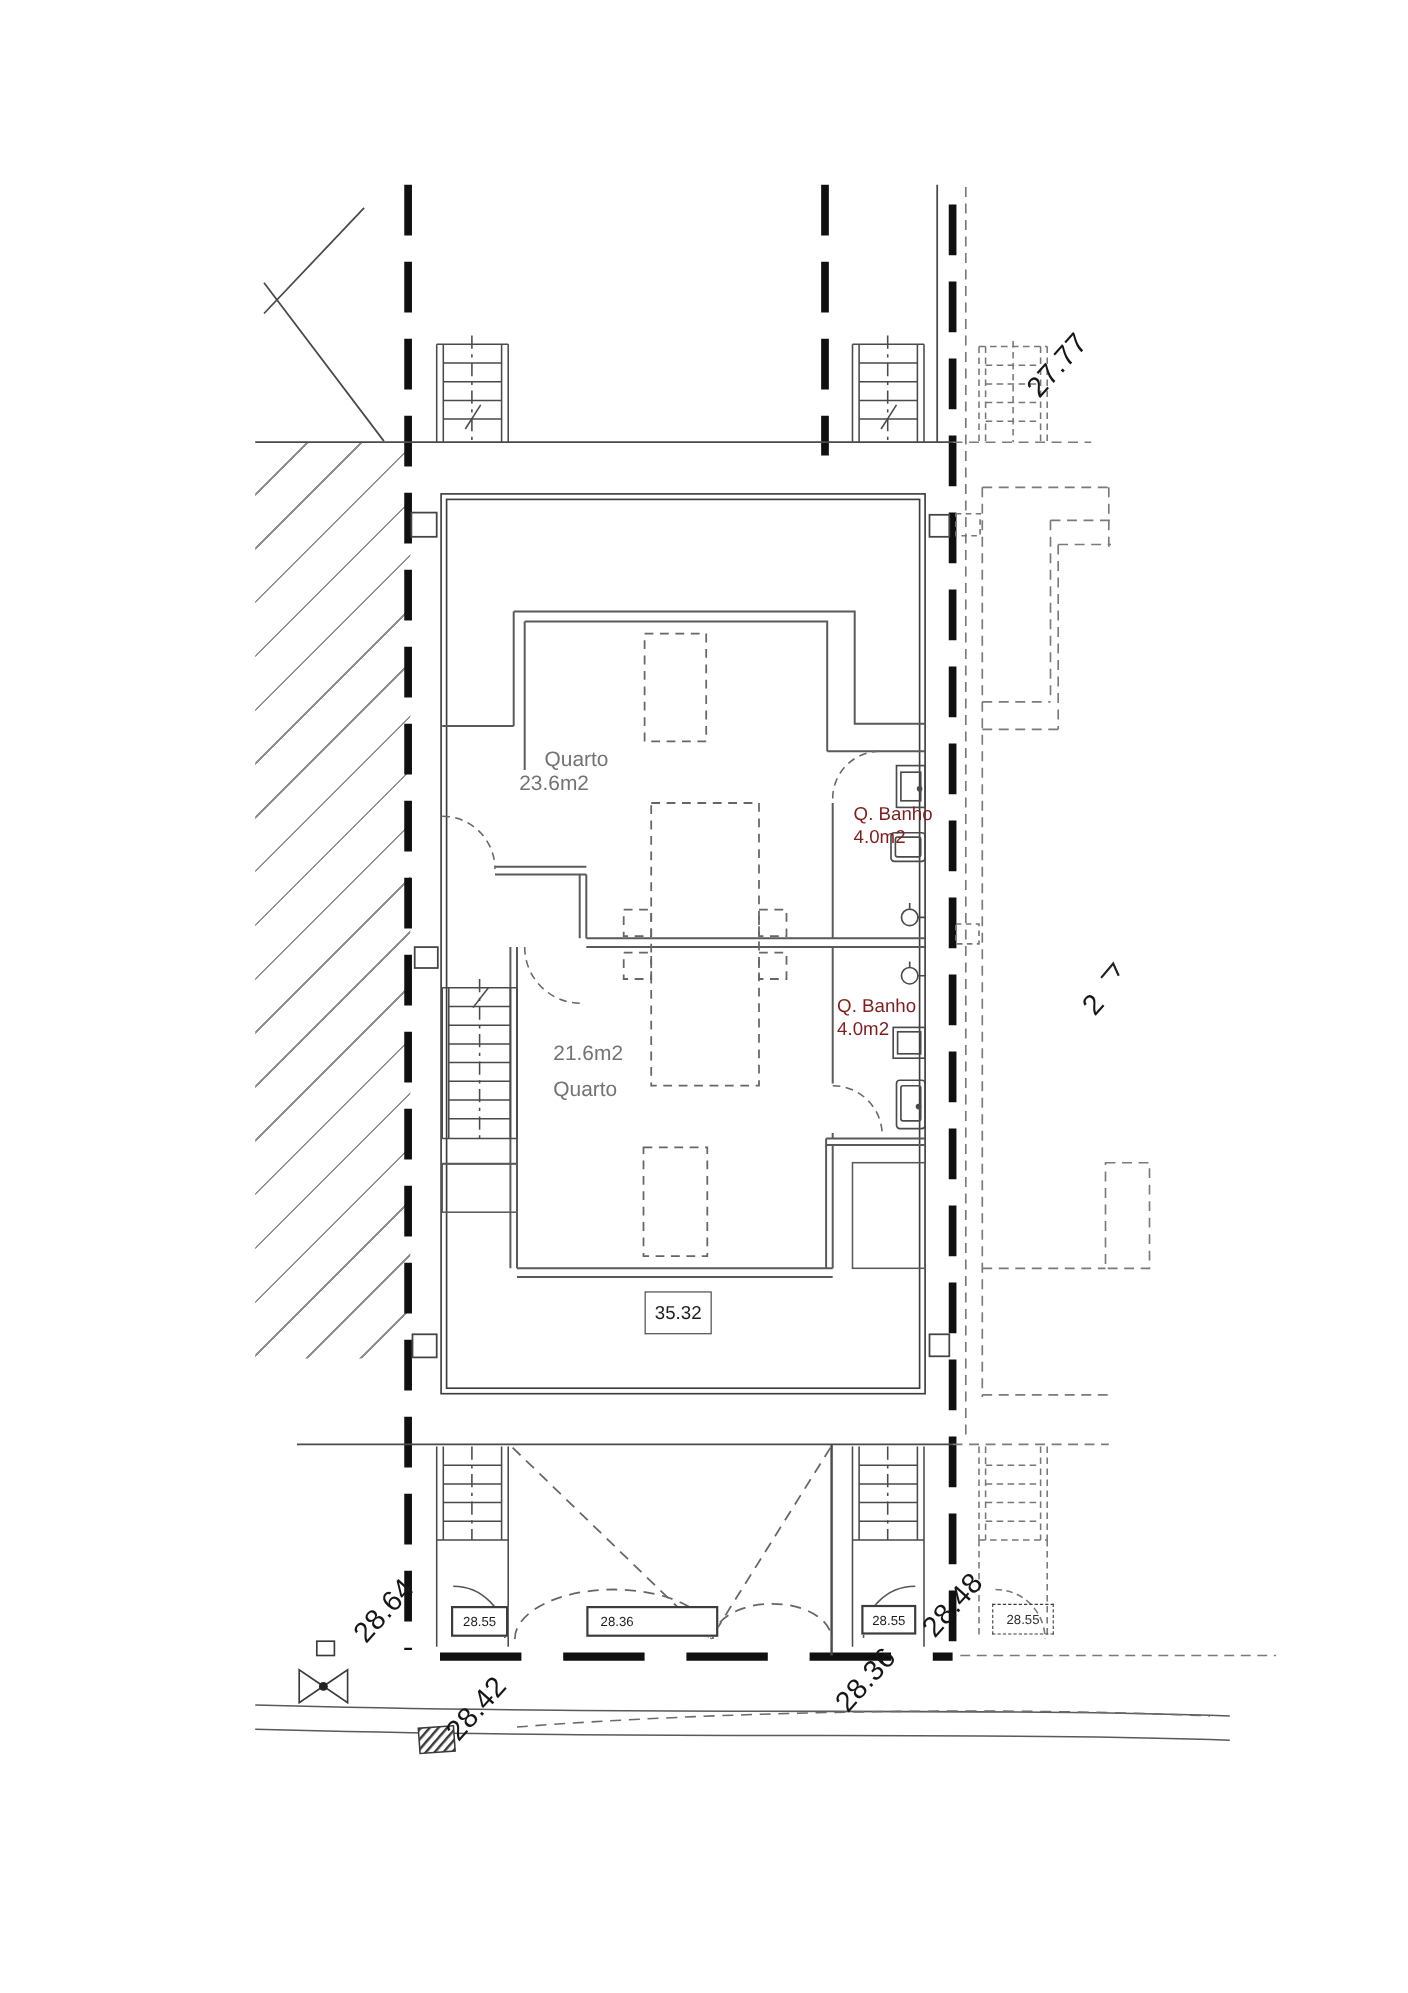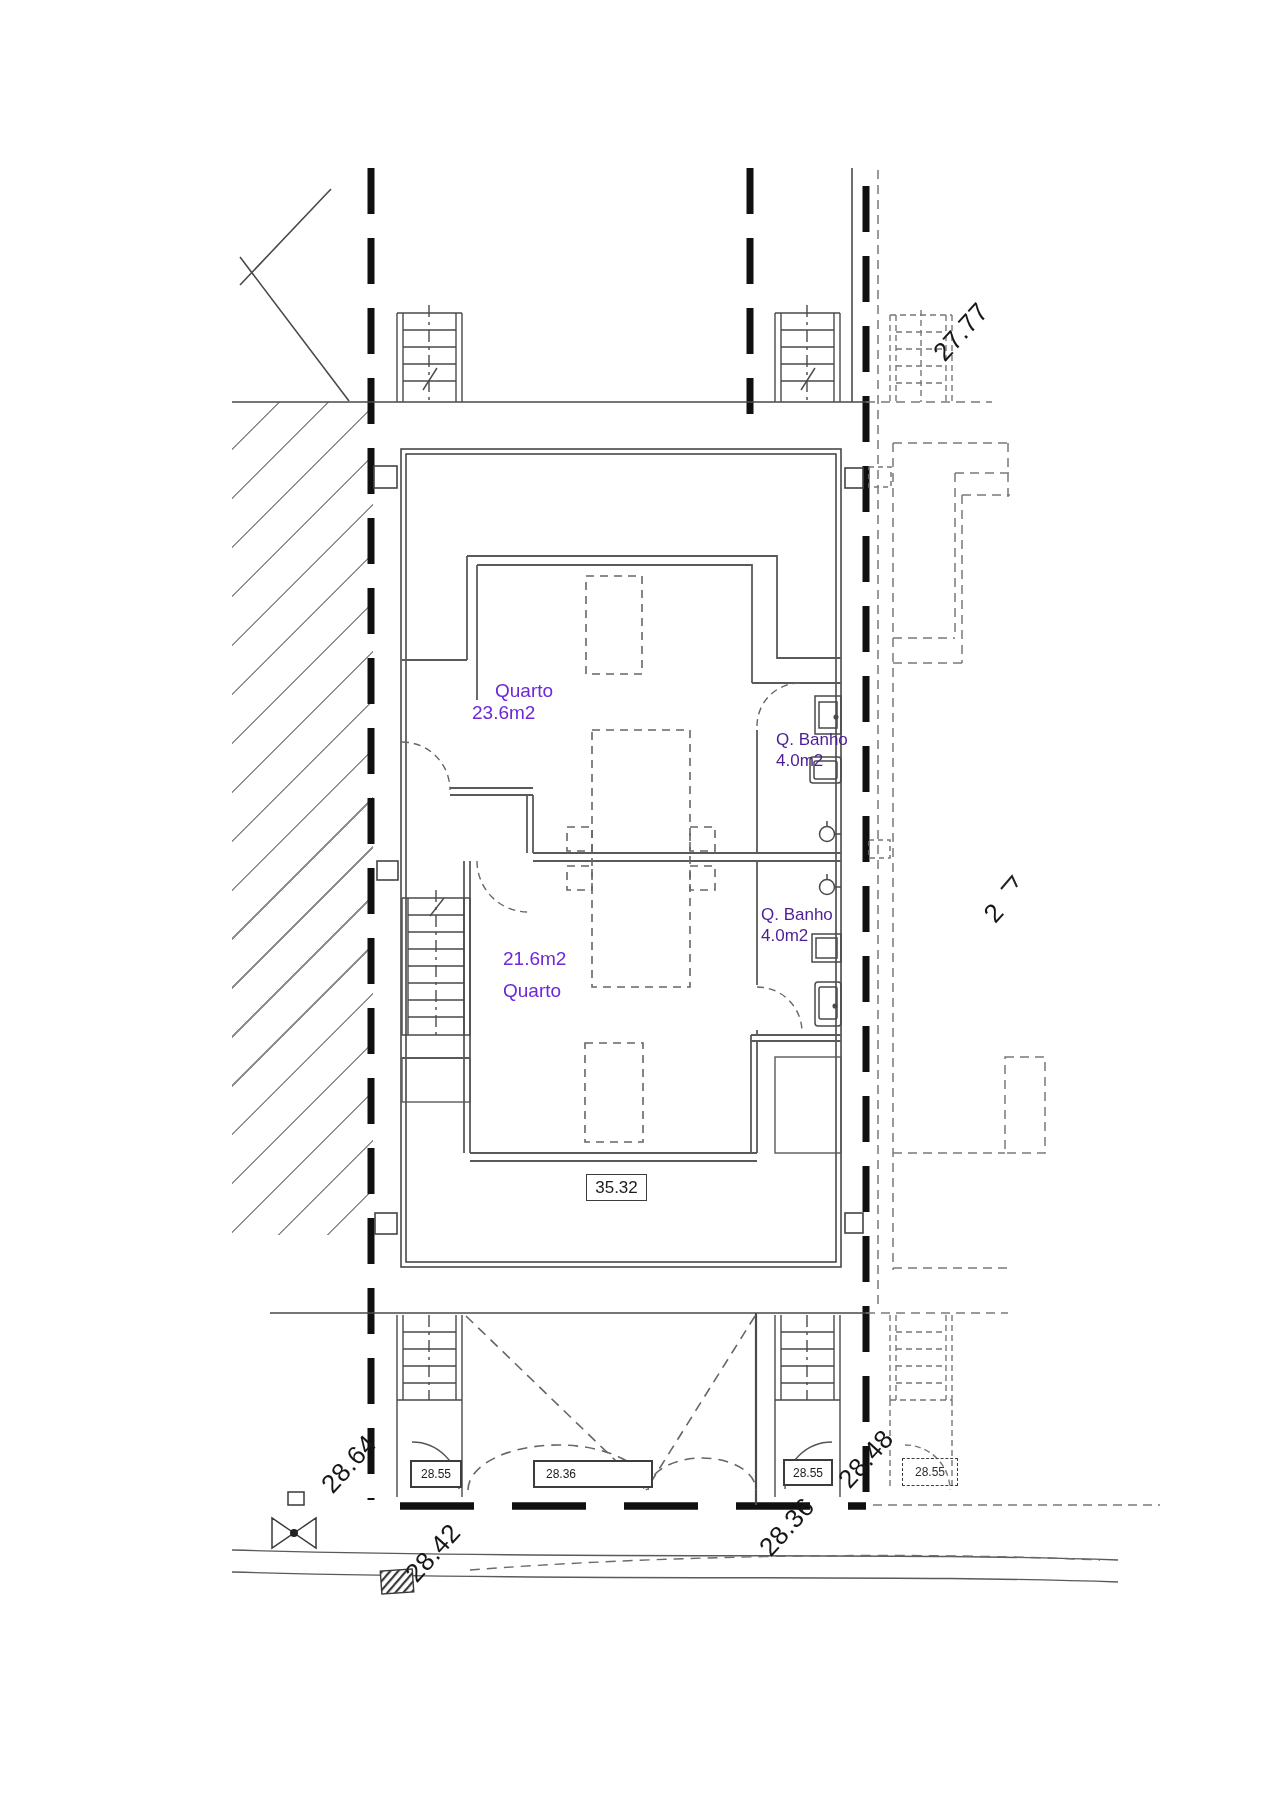--- a/index.html
+++ b/index.html
@@ -1,22 +1,22 @@
 <!DOCTYPE html>
 <html><head>
 <meta charset="utf-8">
 <style>
   html,body{margin:0;padding:0;background:#ffffff;}
   #page{position:relative;width:1280px;height:1812px;background:#fff;overflow:hidden;
         font-family:"Liberation Sans", sans-serif;color:#222;}
   #linework{position:absolute;left:0;top:0;width:1280px;height:1812px;}
   .hatch-band{position:absolute;left:232px;top:402px;width:141px;height:833px;
       background:repeating-linear-gradient(135deg,transparent 0 33px,#8f8f8f 33px 34.6px);}
-  .room-name,.room-area{position:absolute;font-size:19px;line-height:19px;color:#6d28d9;white-space:nowrap;}
-  .bath-name,.bath-area{position:absolute;font-size:17px;line-height:17px;color:#4c1d95;white-space:nowrap;}
+  .room-name,.room-area{position:absolute;font-size:19px;line-height:19px;color:#737373;white-space:nowrap;}
+  .bath-name,.bath-area{position:absolute;font-size:17px;line-height:17px;color:#7f1d1d;white-space:nowrap;}
   .box-label{position:absolute;box-sizing:border-box;border:2px solid #3c3c3c;background:#fff;
       display:flex;align-items:center;justify-content:center;font-size:12px;color:#1c1c1c;}
   .box-label.left-text{justify-content:flex-start;padding-left:11px;}
   .box-label.dashed{border-style:dashed;border-width:1.5px;color:#2f2f2f;background:transparent;}
   .rot-label{position:absolute;transform:translate(-50%,-50%) rotate(-48deg);
       font-size:26px;color:#161616;white-space:nowrap;letter-spacing:0.5px;}
   .area-box{position:absolute;box-sizing:border-box;border:1.8px solid #3c3c3c;background:#fff;
       display:flex;align-items:center;justify-content:center;font-size:17px;color:#1c1c1c;}
 </style>
 </head>
@@ -223,21 +223,21 @@
 
   <div class="bath-name" style="left:776px;top:731px">Q. Banho</div>
   <div class="bath-area" style="left:776px;top:752px">4.0m2</div>
 
   <div class="bath-name" style="left:761px;top:906px">Q. Banho</div>
   <div class="bath-area" style="left:761px;top:927px">4.0m2</div>
 
   <div class="room-name" style="left:503px;top:981px">Quarto</div>
   <div class="room-area" style="left:503px;top:949px">21.6m2</div>
 
-  <div class="area-box" style="left:586px;top:1174px;width:61px;height:27px">35.32</div>
+  <div class="area-box" style="left:586px;top:1174px;width:61px;height:39px">35.32</div>
 
   <div class="box-label" style="left:410px;top:1460px;width:52px;height:28px">28.55</div>
   <div class="box-label left-text" style="left:533px;top:1460px;width:120px;height:28px">28.36</div>
   <div class="box-label" style="left:783px;top:1459px;width:50px;height:27px">28.55</div>
   <div class="box-label dashed" style="left:902px;top:1458px;width:56px;height:28px">28.55</div>
 
   <div class="rot-label" style="left:961px;top:332px">27.77</div>
   <div class="rot-label" style="left:994px;top:913px">2</div>
   <div class="rot-label" style="left:349px;top:1464px">28.64</div>
   <div class="rot-label" style="left:433px;top:1553px">28.42</div>

